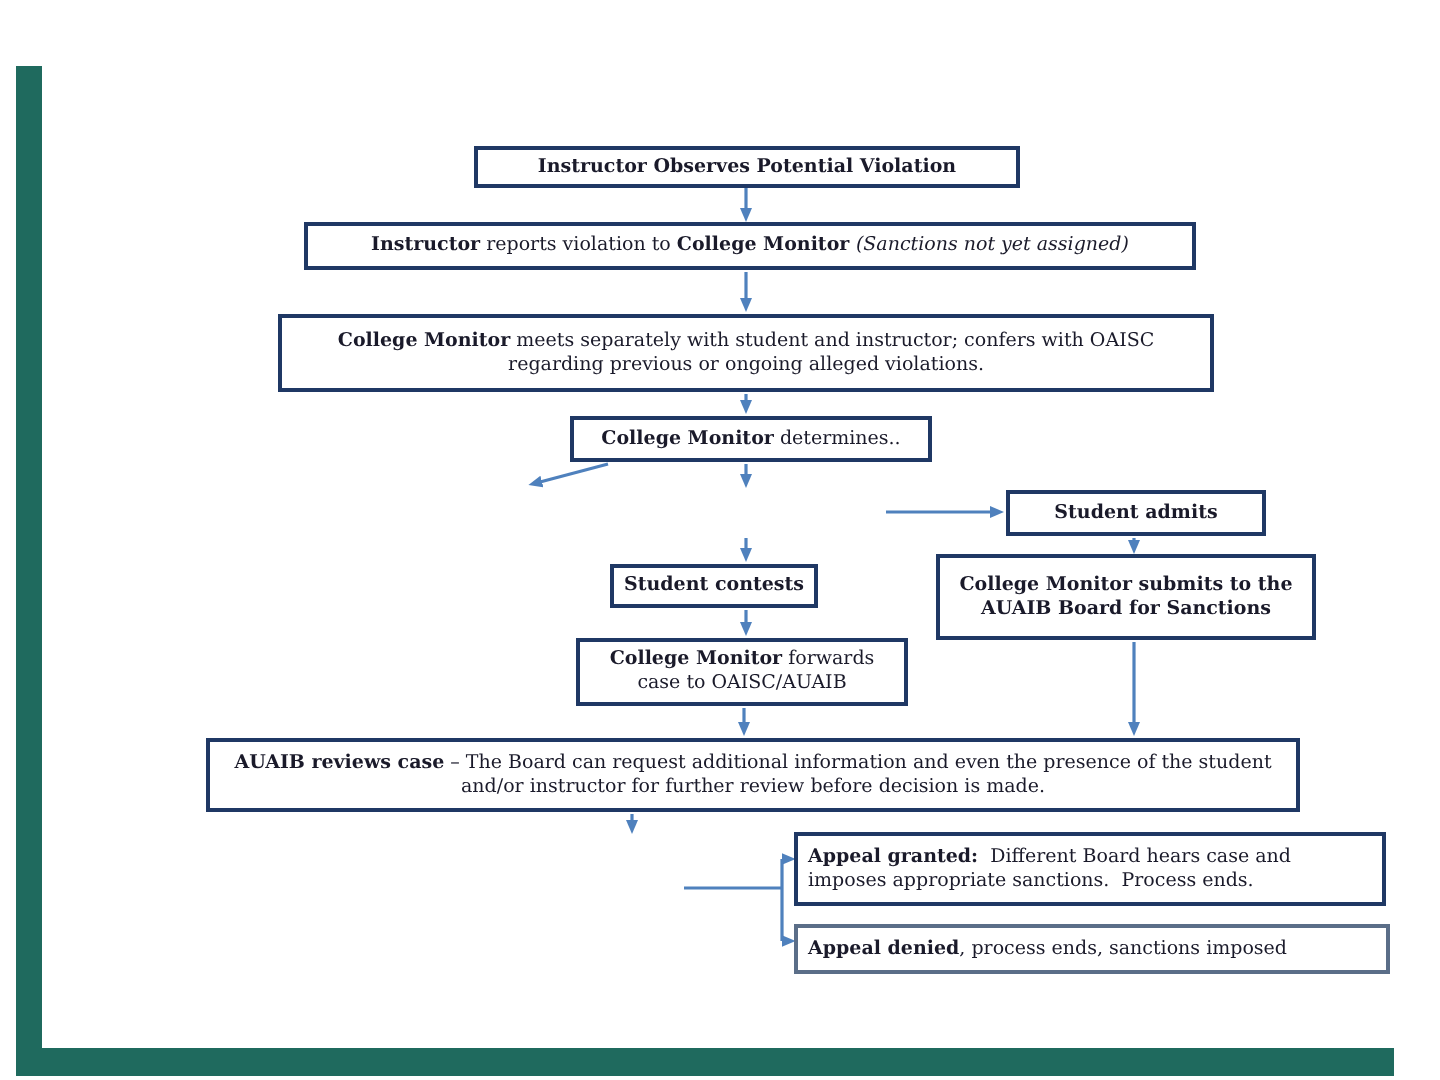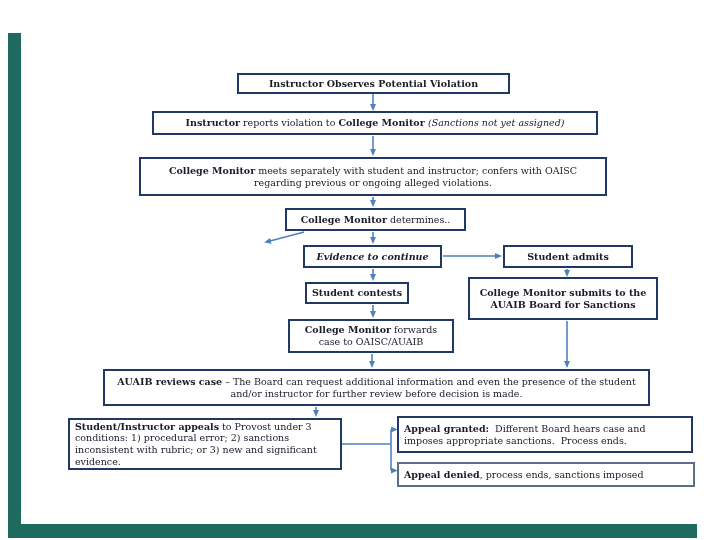--- a/index.html
+++ b/index.html
@@ -82,23 +82,20 @@
     </div>
   </div>
 
   <div class="box" style="left:285px;top:208px;width:181px;height:23px;">
     <div class="txt">
       <span class="b">College Monitor</span><span> determines..</span>
     </div>
   </div>
 
 
-  <div class="box" style="left:303px;top:245px;width:139px;height:23px;">
-    <div class="txt"><span class="bi">Evidence to continue</span></div>
-  </div>
 
   <div class="box" style="left:503px;top:245px;width:130px;height:23px;">
     <div class="txt"><span class="b">Student admits</span></div>
   </div>
 
   <div class="box" style="left:305px;top:282px;width:104px;height:22px;">
     <div class="txt"><span class="b">Student contests</span></div>
   </div>
 
   <div class="box" style="left:468px;top:277px;width:190px;height:43px;">
@@ -110,25 +107,20 @@
       <span class="b">College Monitor</span><span> forwards case to OAISC/AUAIB</span>
     </div>
   </div>
 
   <div class="box" style="left:103px;top:369px;width:547px;height:37px;">
     <div class="txt">
       <span class="b">AUAIB reviews case</span><span> – The Board can request additional information and even the presence of the student and/or instructor for further review before decision is made.</span>
     </div>
   </div>
 
-  <div class="box align-left" style="left:68px;top:418px;width:274px;height:52px;">
-    <div class="txt">
-      <span class="b">Student/Instructor appeals</span><span> to Provost under 3 conditions: 1) procedural error; 2) sanctions inconsistent with rubric; or 3) new and significant evidence.</span>
-    </div>
-  </div>
 
   <div class="box align-left" style="left:397px;top:416px;width:296px;height:37px;">
     <div class="txt">
       <span class="b">Appeal granted:</span><span>&nbsp; Different Board hears case and imposes appropriate sanctions.&nbsp; Process ends.</span>
     </div>
   </div>
 
   <div class="box align-left border-light" style="left:397px;top:462px;width:298px;height:25px;">
     <div class="txt">
       <span class="b">Appeal denied</span><span>, process ends, sanctions imposed</span>

